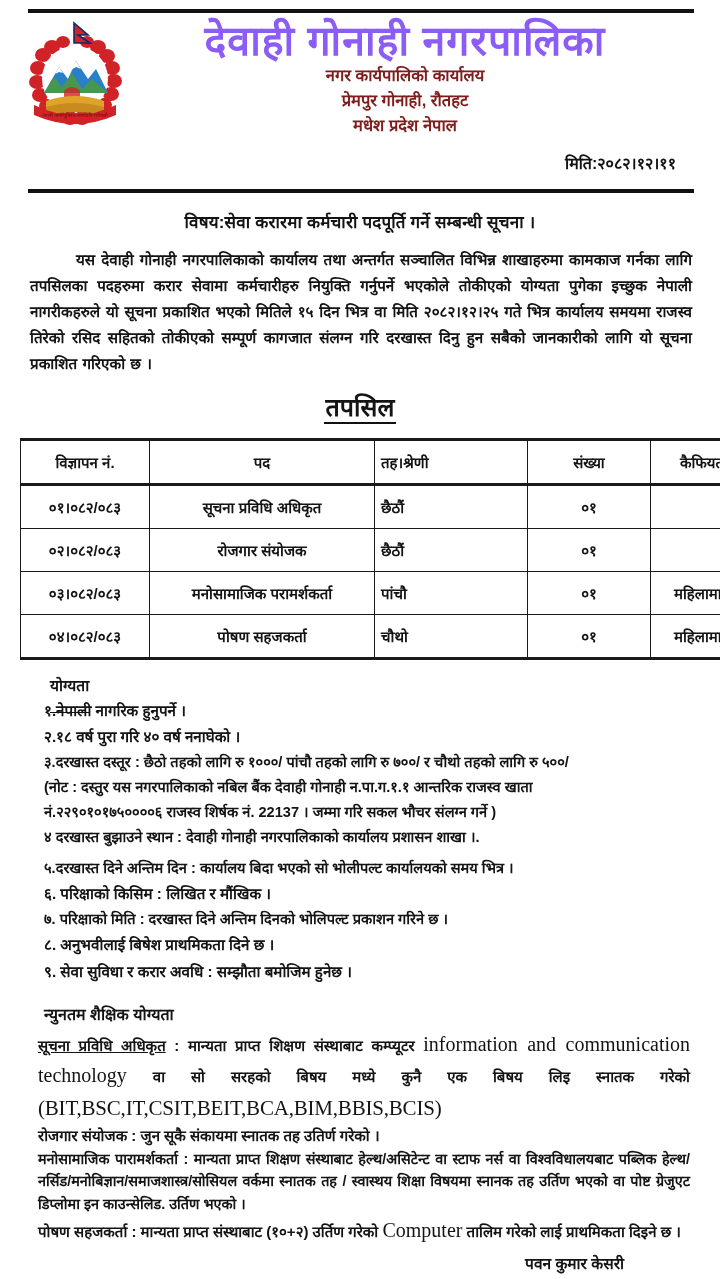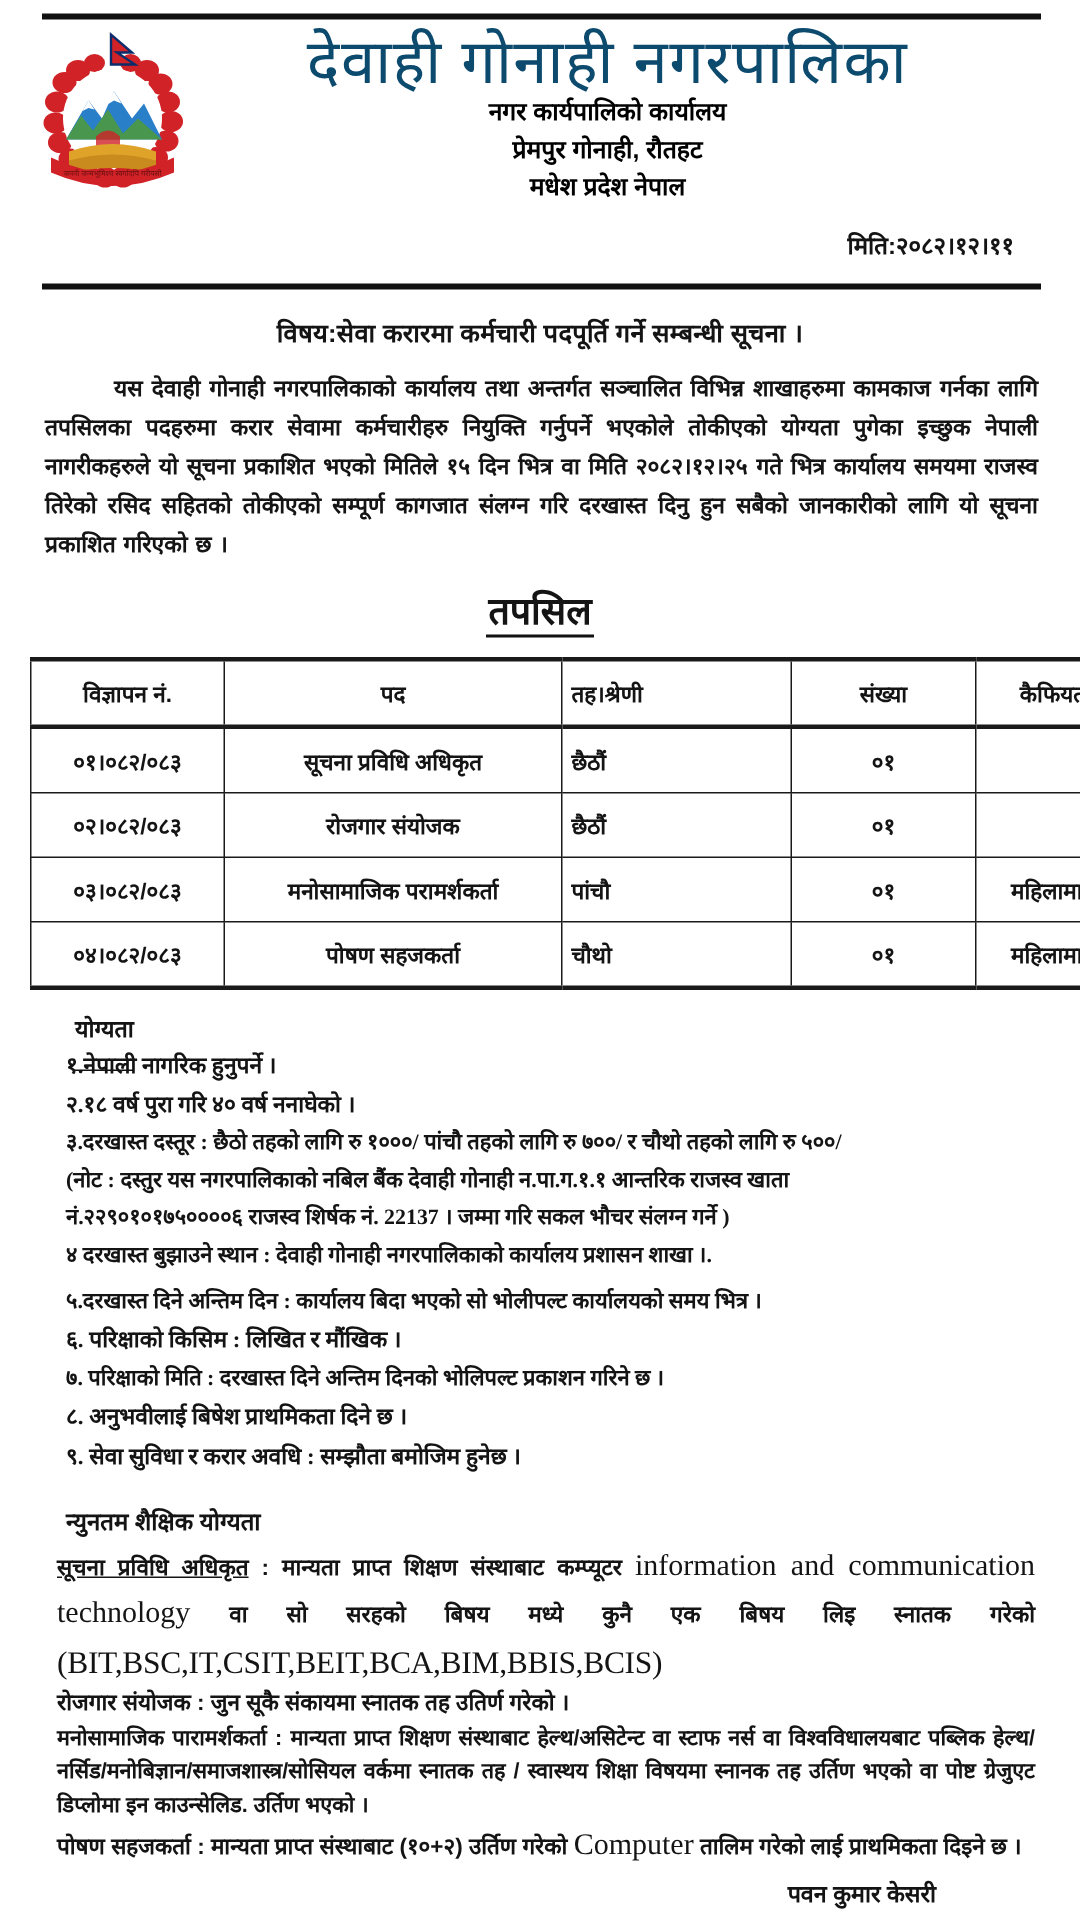--- a/index.html
+++ b/index.html
@@ -51,32 +51,32 @@
     margin-top: 4px;
   }
   .header-text {
     flex: 1 1 auto;
     text-align: center;
     padding-right: 16px;
   }
   .org-title {
     font-family: "Liberation Sans", "DejaVu Sans", sans-serif;
     font-size: 41px;
-    font-weight: normal;
+    font-weight: bold;
     line-height: 1.08;
     letter-spacing: 1px;
     margin-top: 2px;
-    color: #0c4a6e;
+    color: #8b5cf6;
   }
   .org-line {
     font-family: "Liberation Sans", "DejaVu Sans", sans-serif;
     font-size: 16.5px;
     font-weight: bold;
     line-height: 1.52;
-    color: #000000;
+    color: #7f1d1d;
   }
 
   
   .refrow {
     position: relative;
     height: 46px;
     margin-top: -4px;
   }
   .ref-left {
     position: absolute;
@@ -170,21 +170,21 @@
     font-size: 15.5px;
     font-weight: bold;
     margin: 14px 0 1px 30px;
     display: inline-block;
   }
   .section-head span {
     border-bottom: 1.6px solid #111;
     padding-bottom: 18px;
   }
   .yog-list {
-    font-family: Liberation Serif, serif;
+    font-family: Liberation Sans, sans-serif;
     font-size: 15.2px;
     font-weight: bold;
     line-height: 1.62;
     margin: 1px 10px 18px 24px;
   }
   .yog-list .li {
     margin-top: 1.5px;
     white-space: nowrap;
   }
   .yog-list .li.gap { margin-top: 7px; }

